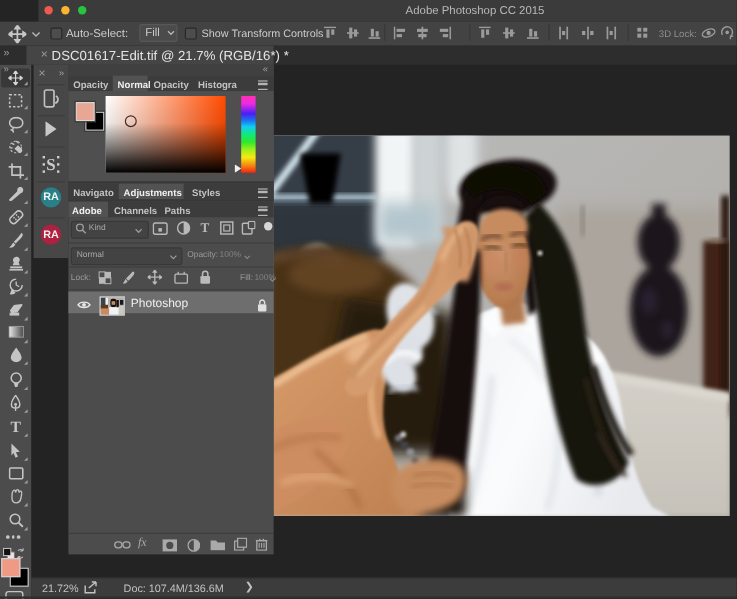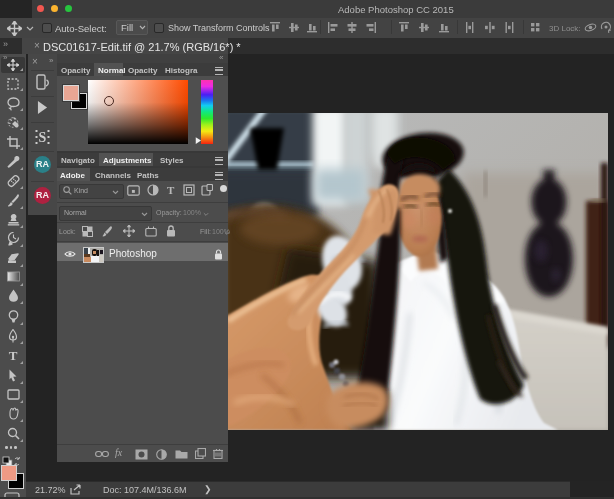--- a/index.html
+++ b/index.html
@@ -700,21 +700,21 @@
    <line x1="0" y1="2.5" x2="10" y2="2.5" stroke="#a9a9a9" stroke-width="1.1"></line>
    <line x1="3.5" y1="2.5" x2="3.5" y2="1" stroke="#a9a9a9" stroke-width="1.1"></line>
    <line x1="6.5" y1="2.5" x2="6.5" y2="1" stroke="#a9a9a9" stroke-width="1.1"></line>
    <line x1="3" y1="4.5" x2="3" y2="8.5" stroke="#a9a9a9" stroke-width="0.9"></line>
    <line x1="5" y1="4.5" x2="5" y2="8.5" stroke="#a9a9a9" stroke-width="0.9"></line>
    <line x1="7" y1="4.5" x2="7" y2="8.5" stroke="#a9a9a9" stroke-width="0.9"></line>
   </svg>
 
 </div>
 
-<div class="abs" style="left:26px;top:481px;width:544px;height:16px;background:#3c3c3c;border-top:1px solid #2c2c2c;">
+<div class="abs" style="left:26px;top:481px;width:588px;height:16px;background:#3c3c3c;border-top:1px solid #2c2c2c;">
   <div class="abs" style="left:9px;top:3px;font-size:9px;color:#c2c2c2;">21.72%</div>
   <svg class="abs" style="left:44px;top:2px;" width="11" height="11" viewBox="0 0 11 11">
     <path d="M1 4 V10 H9 V7" fill="none" stroke="#c2c2c2" stroke-width="1.2"></path>
     <path d="M4 6 L10 1 M10 1 H6.5 M10 1 V4.5" fill="none" stroke="#c2c2c2" stroke-width="1.2"></path>
   </svg>
   <div class="abs" style="left:77px;top:3px;font-size:9px;color:#c2c2c2;">Doc: 107.4M/136.6M</div>
   <div class="abs" style="left:178px;top:2px;font-size:9px;color:#c2c2c2;">❯</div>
 </div>
 <div class="abs" style="left:0;top:497px;width:614px;height:2px;background:#303030;"></div>
 

